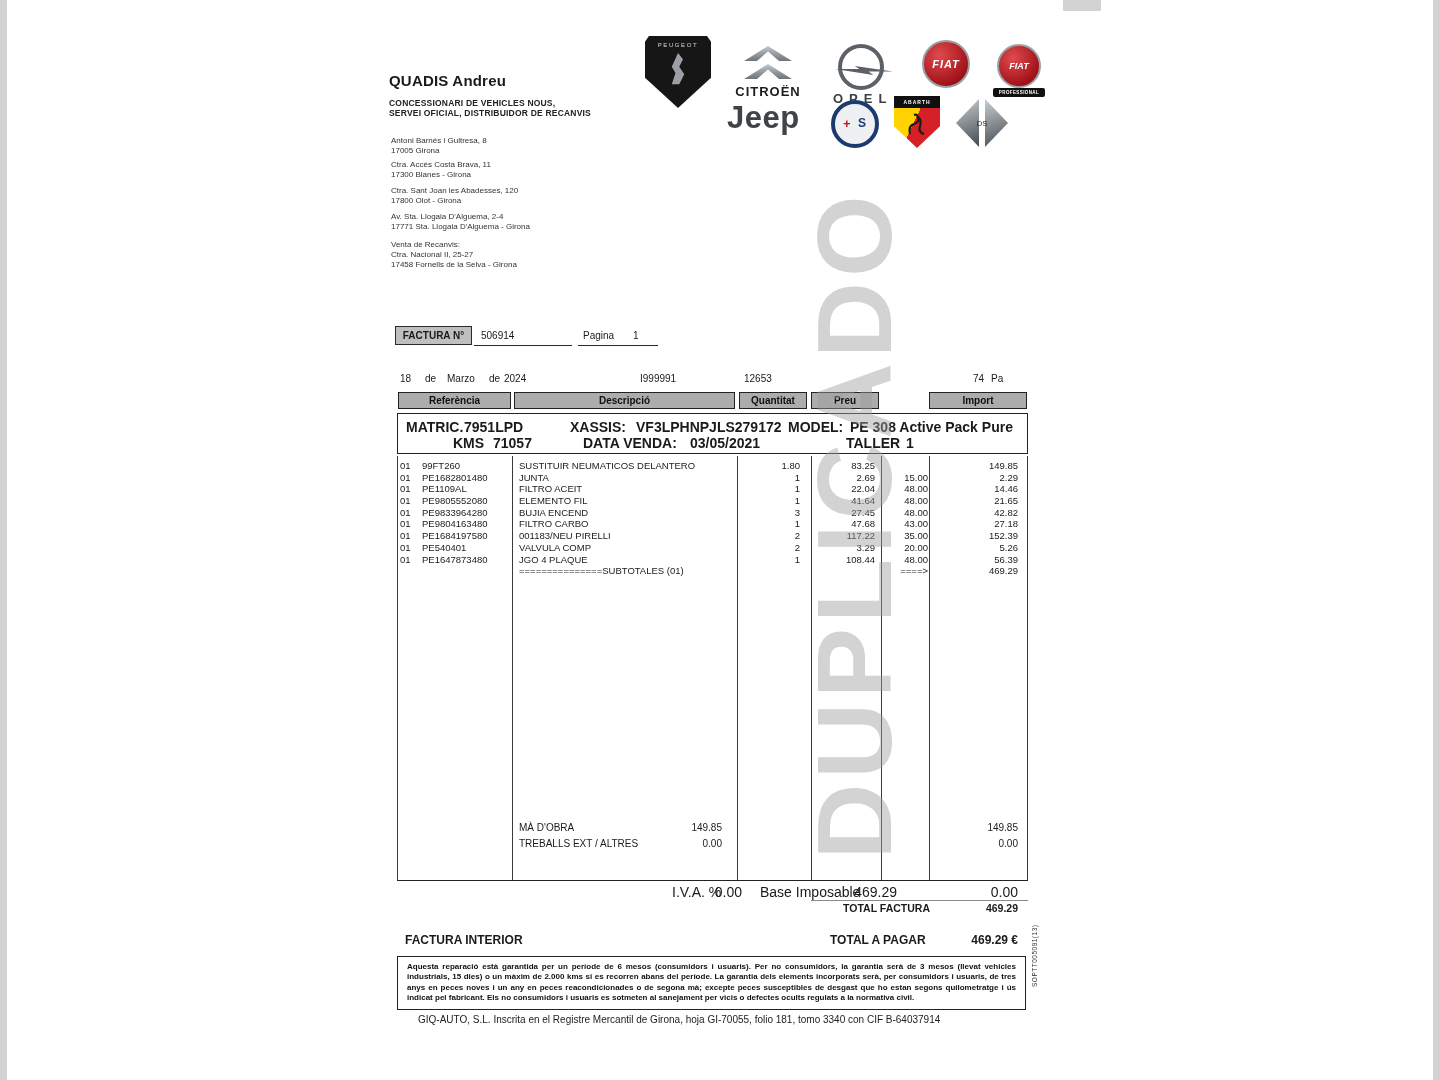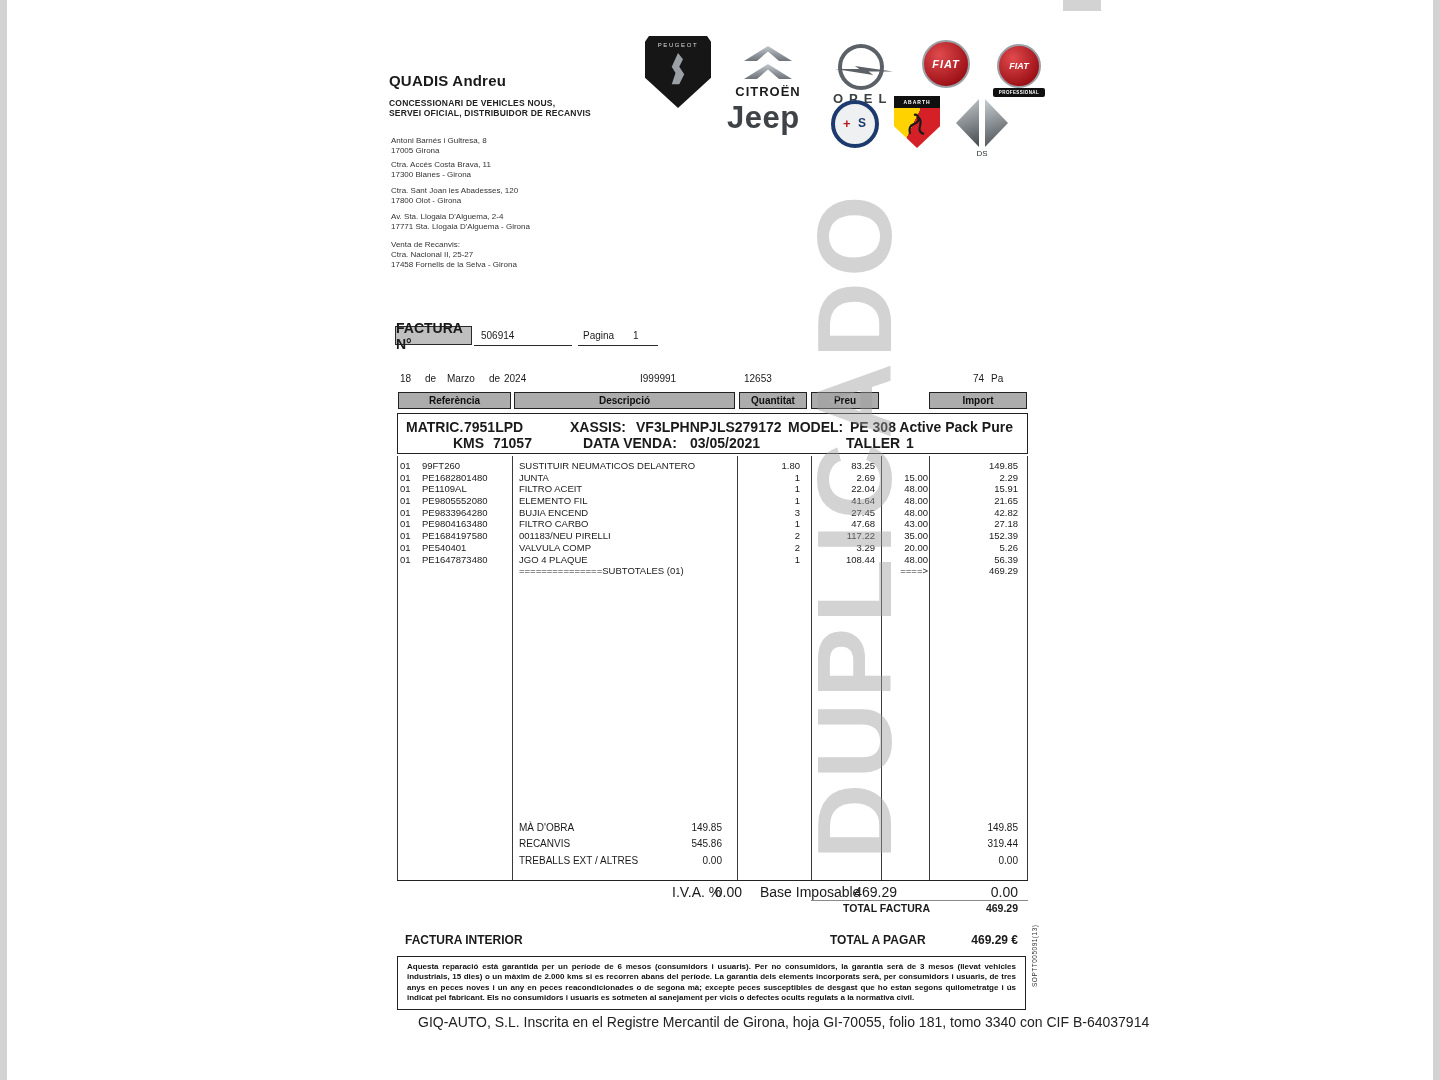--- a/index.html
+++ b/index.html
@@ -47,25 +47,25 @@
           background:linear-gradient(115deg,#ffd200 0 46%,#d62027 46% 100%);}
   .abarth-band{position:absolute;left:0;top:0;width:100%;height:12px;background:#101010;
                display:flex;align-items:center;justify-content:center;}
   .abarth-band span{color:#fff;font-size:5px;letter-spacing:1px;font-weight:700;}
   .abarth-scorpion{position:absolute;left:12px;top:16px;width:22px;height:26px;}
   .ds{left:956px;top:98px;width:52px;height:50px;}
   .ds-wing{position:absolute;top:1px;width:23px;height:48px;background:linear-gradient(160deg,#c9ced3,#44494e);}
   .ds-wing.l{left:0;clip-path:polygon(100% 0,0 50%,100% 100%);}
   .ds-wing.r{right:0;clip-path:polygon(0 0,100% 50%,0 100%);}
   .ds-word{position:absolute;left:50%;top:50%;transform:translate(-50%,-50%);
-           font-size:8px;font-weight:400;color:#2f3438;margin-top:30px;}
+           font-size:8px;font-weight:400;color:#2f3438;}
   
   .fact-box{left:395px;top:326px;width:77px;height:19px;background:#bfbfbf;border:1px solid #2a2a2a;
             box-sizing:border-box;display:flex;align-items:center;justify-content:center;
-            font-size:14px;font-weight:700;}
+            font-size:10px;font-weight:700;}
   .fact-num{left:481px;top:330px;font-size:10px;}
   .uline{position:absolute;height:1px;background:#2a2a2a;}
   .pagina-label{left:583px;top:330px;font-size:10px;}
   .pagina-val{left:633px;top:330px;font-size:10px;}
   .dt{font-size:10px;top:373px;}
   
   .inv-table{left:397px;top:392px;width:631px;height:600px;}
   .th{position:absolute;top:0;height:17px;background:#acacac;border:1px solid #222;box-sizing:border-box;
       display:flex;align-items:center;justify-content:center;font-size:10px;font-weight:700;color:#101010;}
   .vehicle-box{position:absolute;left:0;top:21px;width:629px;height:39px;border:1px solid #222;}
@@ -86,21 +86,21 @@
   .iva-label{left:275px;} .iva-pct{right:286px;} .iva-baselab{left:363px;} .iva-base{right:131px;} .iva-amt{right:10px;}
   .tfrow{position:absolute;left:0;top:510px;width:631px;height:14px;}
   .tfrow span{position:absolute;top:0;white-space:nowrap;font-size:10.5px;font-weight:700;}
   .tf-label{right:98px;} .tf-val{right:10px;}
   .payrow{position:absolute;left:0;top:541px;width:631px;height:16px;}
   .payrow span{position:absolute;top:0;white-space:nowrap;font-size:12px;font-weight:700;}
   .fi-label{left:8px;} .tp-label{left:433px;} .tp-val{right:10px;}
   
   .warranty{left:397px;top:956px;width:629px;height:54px;border:1px solid #222;box-sizing:border-box;
             padding:5px 9px;font-size:8px;font-weight:700;line-height:10.4px;color:#111;text-align:justify;}
-  .legal{left:418px;top:1014px;font-size:14px;color:#222;}
+  .legal{left:418px;top:1014px;font-size:10px;color:#222;}
   .side-code{left:1031px;top:915px;height:72px;font-size:6.5px;color:#333;
              writing-mode:vertical-rl;transform:rotate(180deg);letter-spacing:.5px;}
   
   .watermark{left:510px;top:150px;width:690px;height:750px;display:flex;align-items:center;
              justify-content:center;pointer-events:none;z-index:5;}
   .watermark span{transform:rotate(-90deg);white-space:nowrap;font-size:105px;font-weight:700;
                   letter-spacing:5px;color:#9e9e9e;opacity:.45;}
 </style>
 </head>
 <body>
@@ -261,21 +261,21 @@
         <span class="ir-dto">15.00</span>
         <span class="ir-imp">2.29</span>
       </div>
       <div class="irow">
         <span class="ir-op">01</span>
         <span class="ir-ref">PE1109AL</span>
         <span class="ir-desc">FILTRO ACEIT</span>
         <span class="ir-qty">1</span>
         <span class="ir-price">22.04</span>
         <span class="ir-dto">48.00</span>
-        <span class="ir-imp">15.91</span>
+        <span class="ir-imp">14.46</span>
       </div>
       <div class="irow">
         <span class="ir-op">01</span>
         <span class="ir-ref">PE9805552080</span>
         <span class="ir-desc">ELEMENTO FIL</span>
         <span class="ir-qty">1</span>
         <span class="ir-price">41.64</span>
         <span class="ir-dto">48.00</span>
         <span class="ir-imp">21.65</span>
       </div>
@@ -331,25 +331,20 @@
       </div>
     </div>
 
     <div class="totals">
       <div class="trow">
         <span class="t-label">MÀ D'OBRA</span>
         <span class="t-val">149.85</span>
         <span class="t-imp">149.85</span>
       </div>
       <div class="trow">
-        <span class="t-label">RECANVIS</span>
-        <span class="t-val">545.86</span>
-        <span class="t-imp">319.44</span>
-      </div>
-      <div class="trow">
         <span class="t-label">TREBALLS EXT / ALTRES</span>
         <span class="t-val">0.00</span>
         <span class="t-imp">0.00</span>
       </div>
     </div>
 
     <div class="hl" style="left:0;top:488px;width:631px;"></div>
 
     <div class="ivarow">
       <span class="iva-label">I.V.A. %</span>

